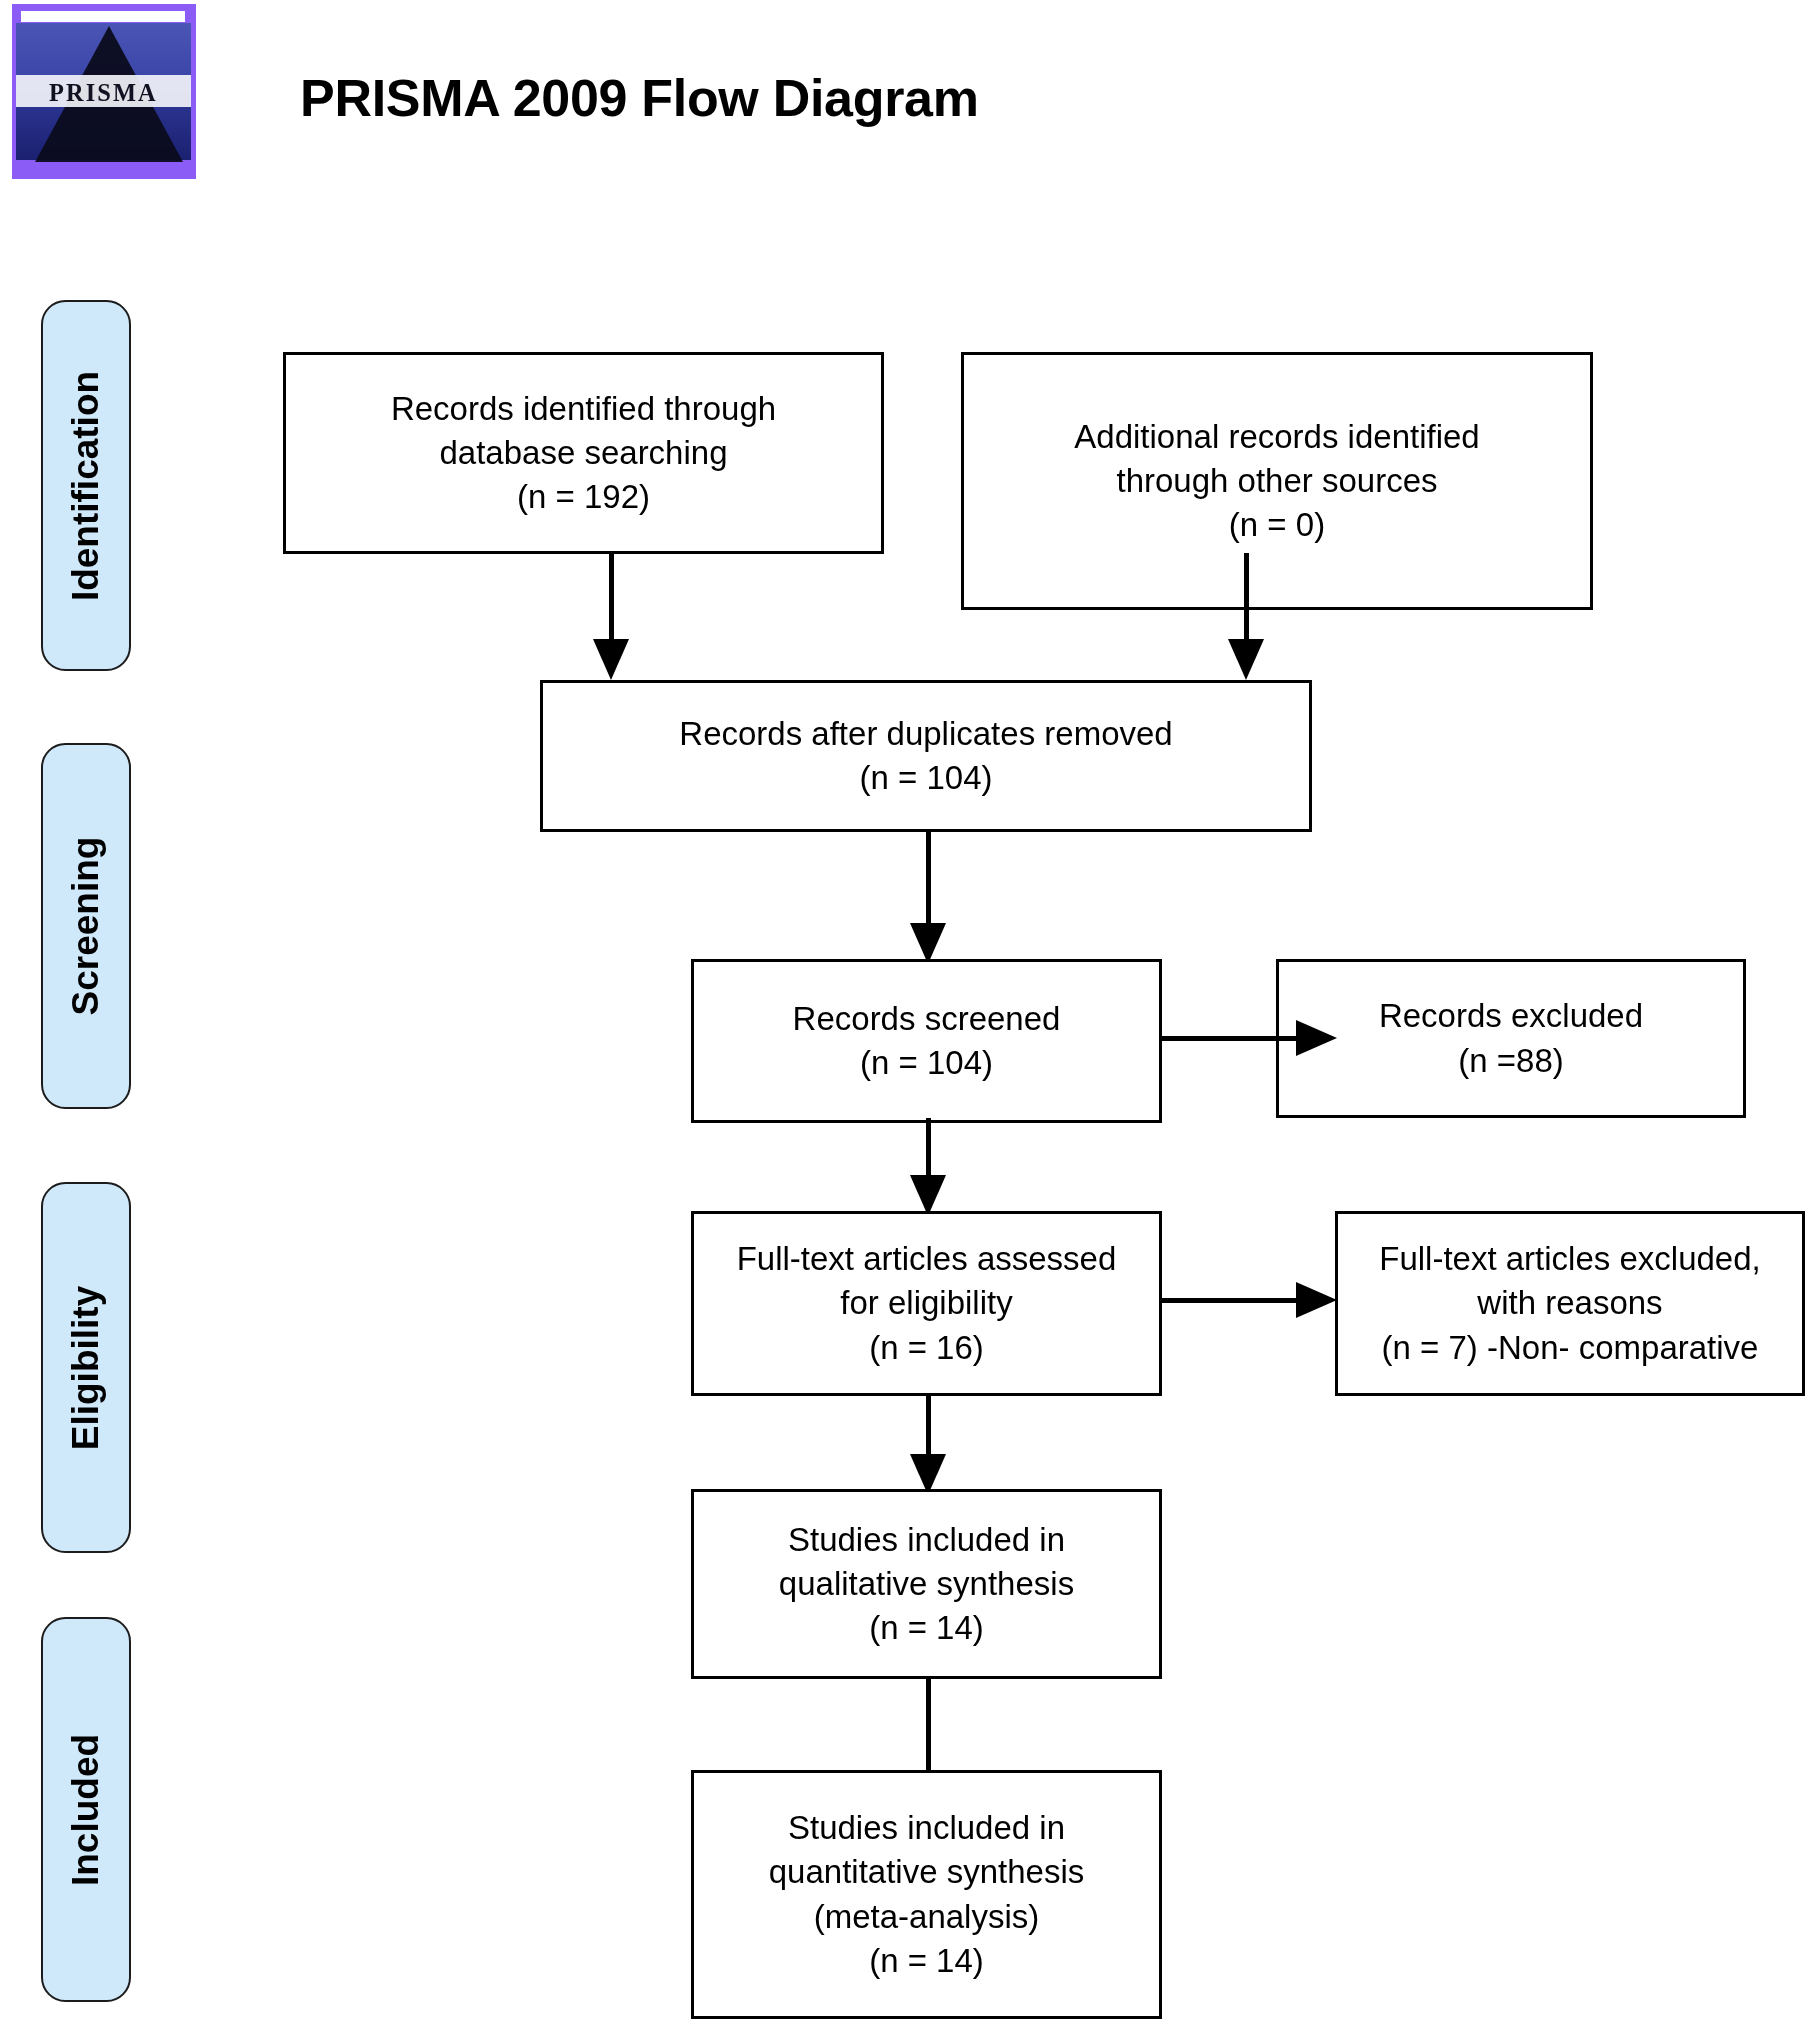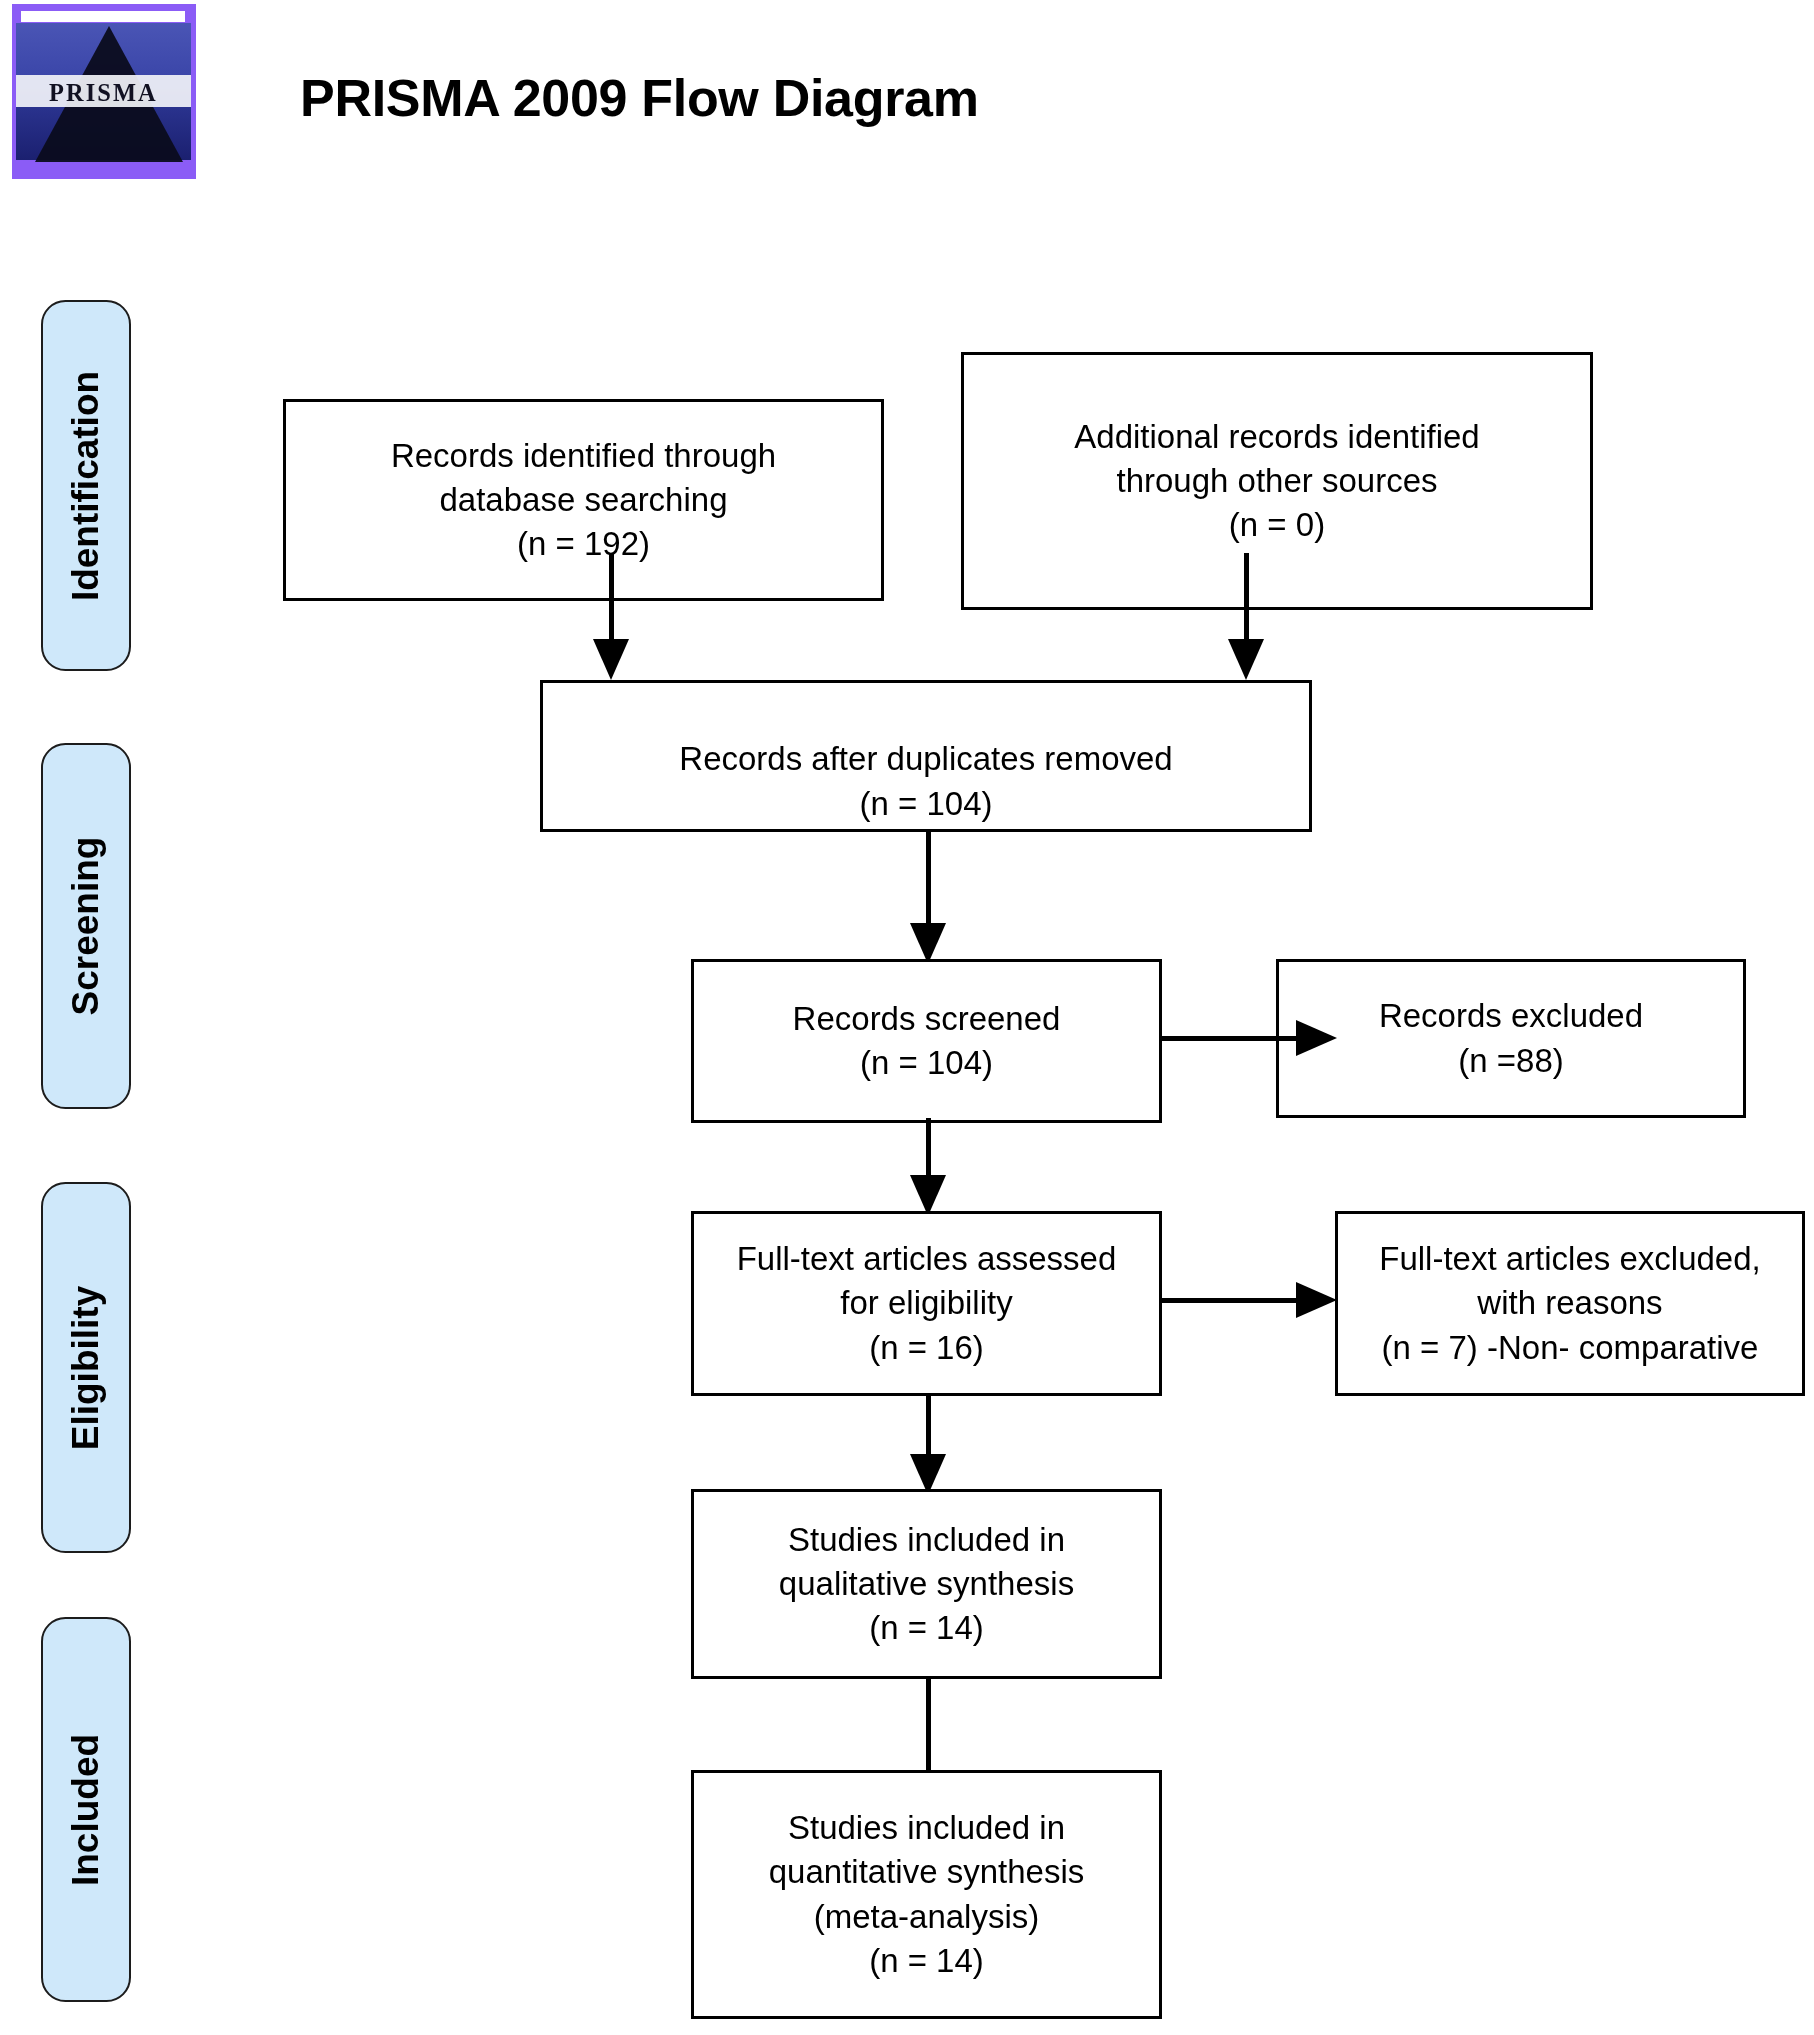--- a/index.html
+++ b/index.html
@@ -189,21 +189,21 @@
   </div>
 
   <div class="phase-label" style="left:41px; top:1182px; width:90px; height:371px;">
     <span class="phase-text">Eligibility</span>
   </div>
 
   <div class="phase-label" style="left:41px; top:1617px; width:90px; height:385px;">
     <span class="phase-text">Included</span>
   </div>
 
-  <div class="flow-box" style="left:283px; top:352px; width:601px; height:202px;margin-top:47px;">
+  <div class="flow-box" style="left:283px; top:352px; width:601px; height:202px;">
     <span class="line">Records identified through</span>
     <span class="line">database searching</span>
     <span class="line">(n = 192)</span>
   </div>
 
   <div class="flow-box" style="left:961px; top:352px; width:632px; height:258px;">
     <span class="line">Additional records identified</span>
     <span class="line">through other sources</span>
     <span class="line">(n = 0)</span>
   </div>
@@ -211,21 +211,21 @@
   <div class="conn" style="left:609px; top:553px; width:42px; height:127px;">
     <div class="shaft-v" style="left:0px; top:0px; height:90px;"></div>
     <div class="head-down" style="left:-16.4px; top:86px;"></div>
   </div>
 
   <div class="conn" style="left:1244px; top:553px; width:42px; height:127px;">
     <div class="shaft-v" style="left:0px; top:0px; height:90px;"></div>
     <div class="head-down" style="left:-16.4px; top:86px;"></div>
   </div>
 
-  <div class="flow-box" style="left:540px; top:680px; width:772px; height:152px;justify-content:flex-end;">
+  <div class="flow-box" style="left:540px; top:680px; width:772px; height:152px;">
     <span class="line">Records after duplicates removed</span>
     <span class="line">(n = 104)</span>
   </div>
 
   <div class="conn" style="left:926px; top:832px; width:42px; height:138px;">
     <div class="shaft-v" style="left:0px; top:0px; height:95px;"></div>
     <div class="head-down" style="left:-16.4px; top:91px;"></div>
   </div>
 
   <div class="flow-box" style="left:691px; top:959px; width:471px; height:164px;">

